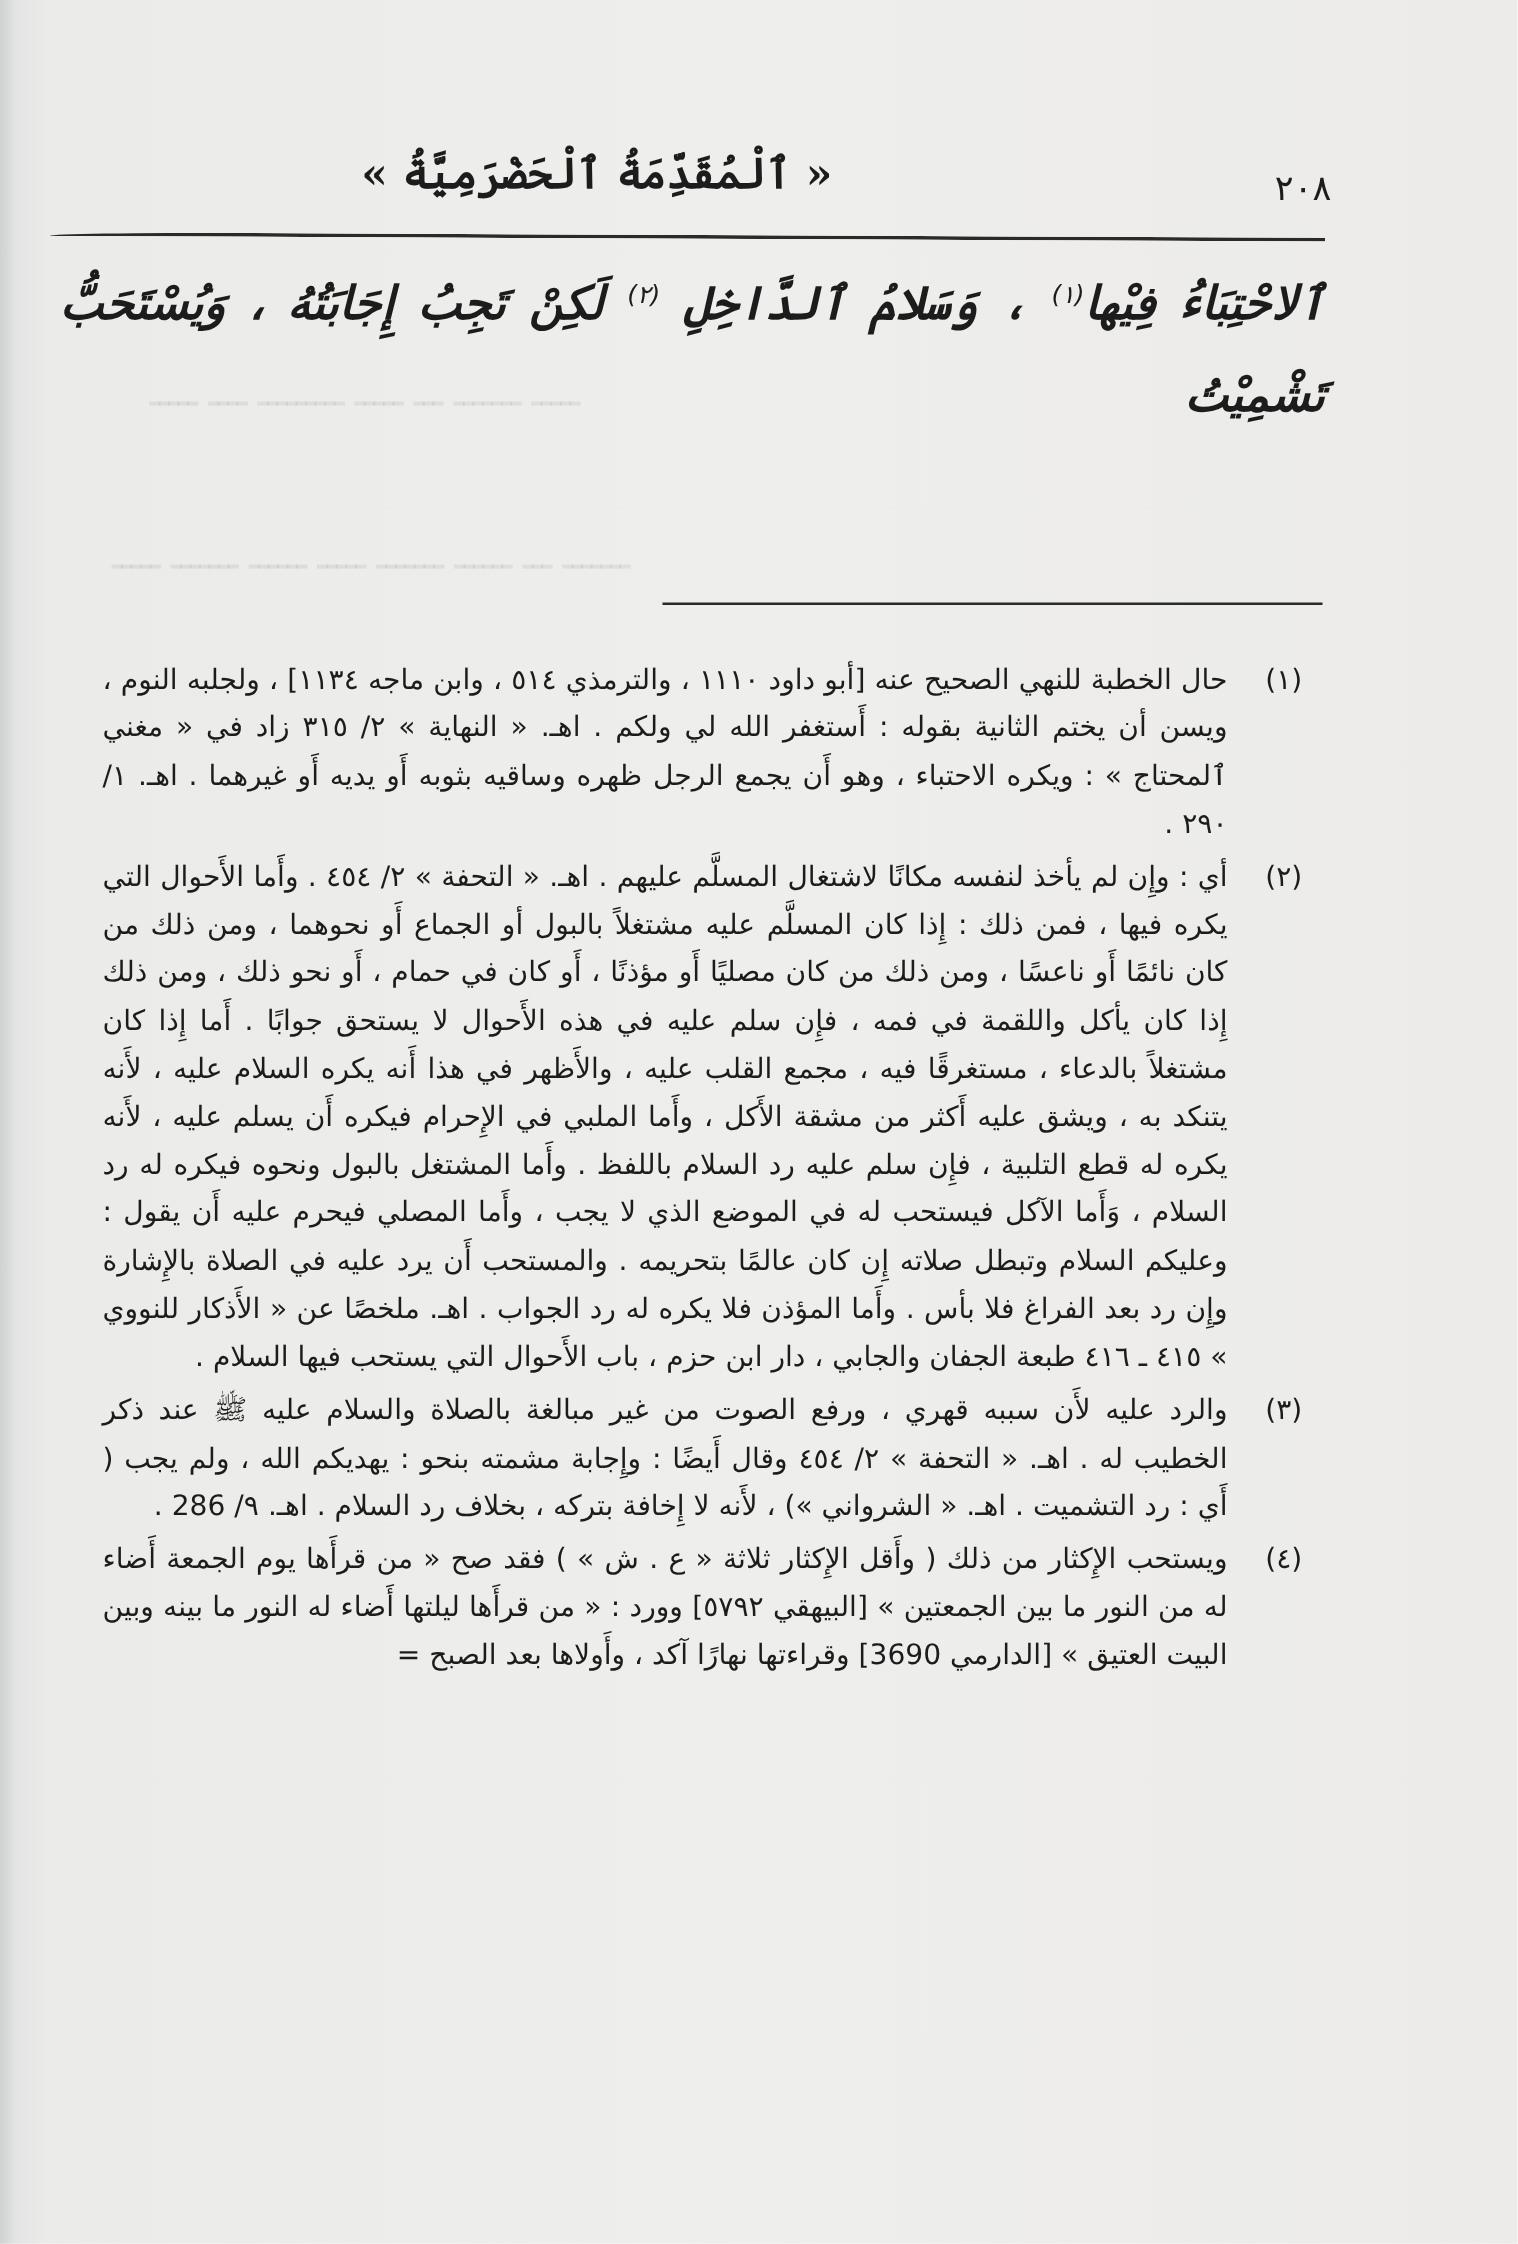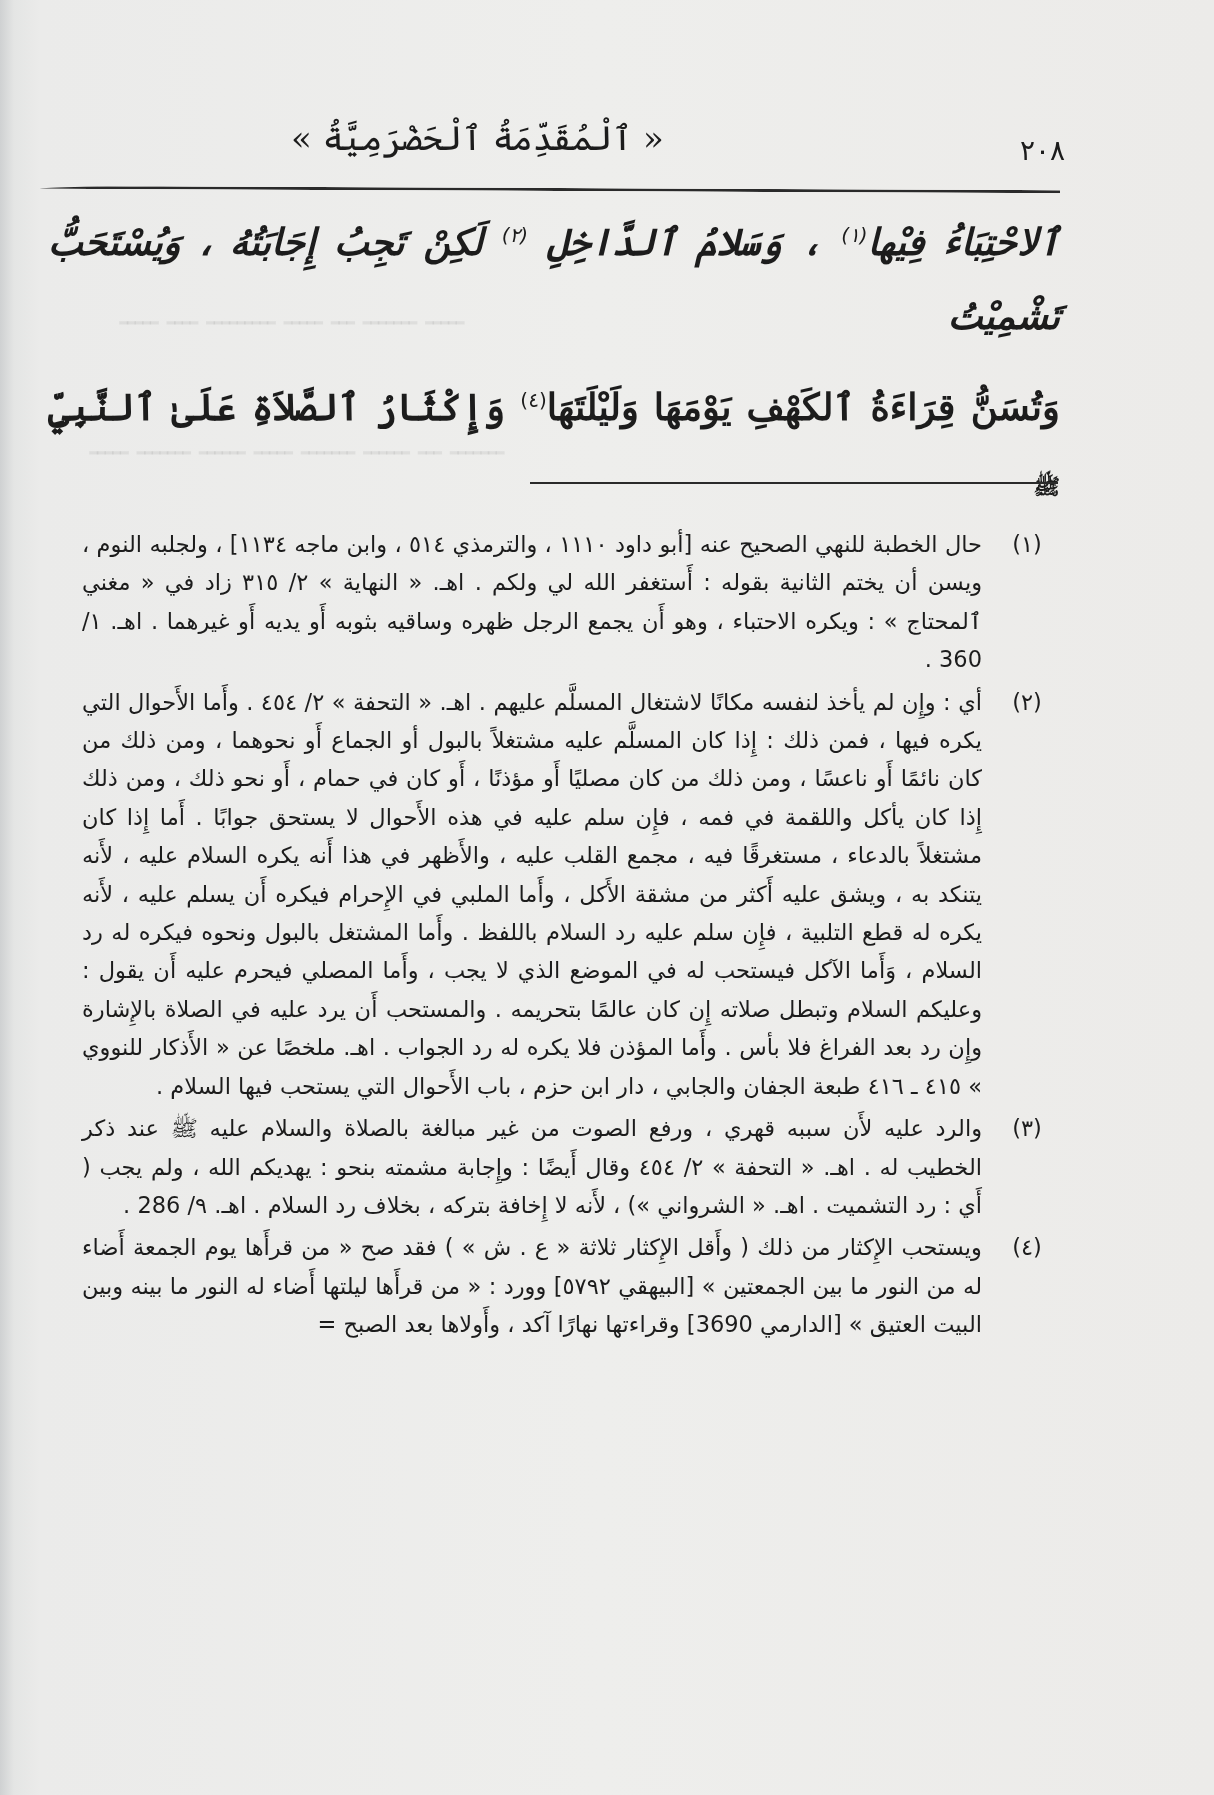--- a/index.html
+++ b/index.html
@@ -14,21 +14,21 @@
   .running-head {
     position: absolute; top: 118px; left: 40px; width: 1025px; height: 60px;
   }
   .page-number {
     position: absolute; right: 0; top: 16px;
     font-family: "DejaVu Sans", sans-serif; font-size: 28px; font-weight: normal;
     direction: rtl;
   }
   .book-title {
     position: absolute; left: 0; right: 0; top: 0; text-align: center;
-    font-size: 34px; font-weight: normal; padding-right: 150px;
+    font-size: 34px; font-weight: bold; padding-right: 150px;
   }
   .head-rule {
     position: absolute; top: 188px; left: 40px; width: 1020px; height: 0;
     border-top: 3px solid #2a2a2a; border-radius: 60% 0 0 0 / 12px 0 0 0;
     transform: rotate(0.25deg);
   }
   .matn {
     position: absolute; top: 198px; left: 48px; width: 1012px;
     font-size: 37px; font-weight: bold; line-height: 74px;
     text-align: justify; text-align-last: right;
@@ -66,29 +66,28 @@
 
   <div class="running-head">
     <div class="book-title">« ٱلْمُقَدِّمَةُ ٱلْحَضْرَمِيَّةُ »</div>
     <div class="page-number">٢٠٨</div>
   </div>
 
   <div class="head-rule"></div>
 
   <div class="matn">
     <p class="l1"><span>ٱلاحْتِبَاءُ فِيْها</span><span class="fn-mark">(١)</span><span> ، وَسَلامُ ٱلدَّاخِلِ </span><span class="fn-mark">(٢)</span><span> لَكِنْ تَجِبُ إِجَابَتُهُ ، وَيُسْتَحَبُّ تَشْمِيْتُ</span></p>
-    <p class="para2"><span>وَتُسَنُّ قِرَاءَةُ ٱلكَهْفِ يَوْمَهَا وَلَيْلَتَهَا</span><span class="fn-mark">(٤)</span><span> وَإِكْثَارُ ٱلصَّلاَةِ عَلَىٰ ٱلنَّبِيِّ </span><span class="sallam">ﷺ</span></p>
   </div>
 
   <div class="fn-rule"></div>
 
   <div class="footnotes">
     <div class="fn">
       <span class="fn-num">(١)</span>
-      <span class="fn-body">حال الخطبة للنهي الصحيح عنه [أبو داود ١١١٠ ، والترمذي ٥١٤ ، وابن ماجه ١١٣٤] ، ولجلبه النوم ، ويسن أن يختم الثانية بقوله : أَستغفر الله لي ولكم . اهـ. « النهاية » ٢/ ٣١٥ زاد في « مغني ٱلمحتاج » : ويكره الاحتباء ، وهو أَن يجمع الرجل ظهره وساقيه بثوبه أَو يديه أَو غيرهما . اهـ. ١/ 360 .</span>
+      <span class="fn-body">حال الخطبة للنهي الصحيح عنه [أبو داود ١١١٠ ، والترمذي ٥١٤ ، وابن ماجه ١١٣٤] ، ولجلبه النوم ، ويسن أن يختم الثانية بقوله : أَستغفر الله لي ولكم . اهـ. « النهاية » ٢/ ٣١٥ زاد في « مغني ٱلمحتاج » : ويكره الاحتباء ، وهو أَن يجمع الرجل ظهره وساقيه بثوبه أَو يديه أَو غيرهما . اهـ. ١/ ٢٩٠ .</span>
     </div>
     <div class="fn">
       <span class="fn-num">(٢)</span>
       <span class="fn-body">أي : وإِن لم يأخذ لنفسه مكانًا لاشتغال المسلَّم عليهم . اهـ. « التحفة » ٢/ ٤٥٤ . وأَما الأَحوال التي يكره فيها ، فمن ذلك : إِذا كان المسلَّم عليه مشتغلاً بالبول أو الجماع أَو نحوهما ، ومن ذلك من كان نائمًا أَو ناعسًا ، ومن ذلك من كان مصليًا أَو مؤذنًا ، أَو كان في حمام ، أَو نحو ذلك ، ومن ذلك إِذا كان يأكل واللقمة في فمه ، فإِن سلم عليه في هذه الأَحوال لا يستحق جوابًا . أَما إِذا كان مشتغلاً بالدعاء ، مستغرقًا فيه ، مجمع القلب عليه ، والأَظهر في هذا أَنه يكره السلام عليه ، لأَنه يتنكد به ، ويشق عليه أَكثر من مشقة الأَكل ، وأَما الملبي في الإِحرام فيكره أَن يسلم عليه ، لأَنه يكره له قطع التلبية ، فإِن سلم عليه رد السلام باللفظ . وأَما المشتغل بالبول ونحوه فيكره له رد السلام ، وَأَما الآكل فيستحب له في الموضع الذي لا يجب ، وأَما المصلي فيحرم عليه أَن يقول : وعليكم السلام وتبطل صلاته إِن كان عالمًا بتحريمه . والمستحب أَن يرد عليه في الصلاة بالإِشارة وإِن رد بعد الفراغ فلا بأس . وأَما المؤذن فلا يكره له رد الجواب . اهـ. ملخصًا عن « الأَذكار للنووي » ٤١٥ ـ ٤١٦ طبعة الجفان والجابي ، دار ابن حزم ، باب الأَحوال التي يستحب فيها السلام .</span>
     </div>
     <div class="fn">
       <span class="fn-num">(٣)</span>
       <span class="fn-body">والرد عليه لأَن سببه قهري ، ورفع الصوت من غير مبالغة بالصلاة والسلام عليه ﷺ عند ذكر الخطيب له . اهـ. « التحفة » ٢/ ٤٥٤ وقال أَيضًا : وإِجابة مشمته بنحو : يهديكم الله ، ولم يجب ( أَي : رد التشميت . اهـ. « الشرواني ») ، لأَنه لا إِخافة بتركه ، بخلاف رد السلام . اهـ. ٩/ 286 .</span>
     </div>
     <div class="fn">

